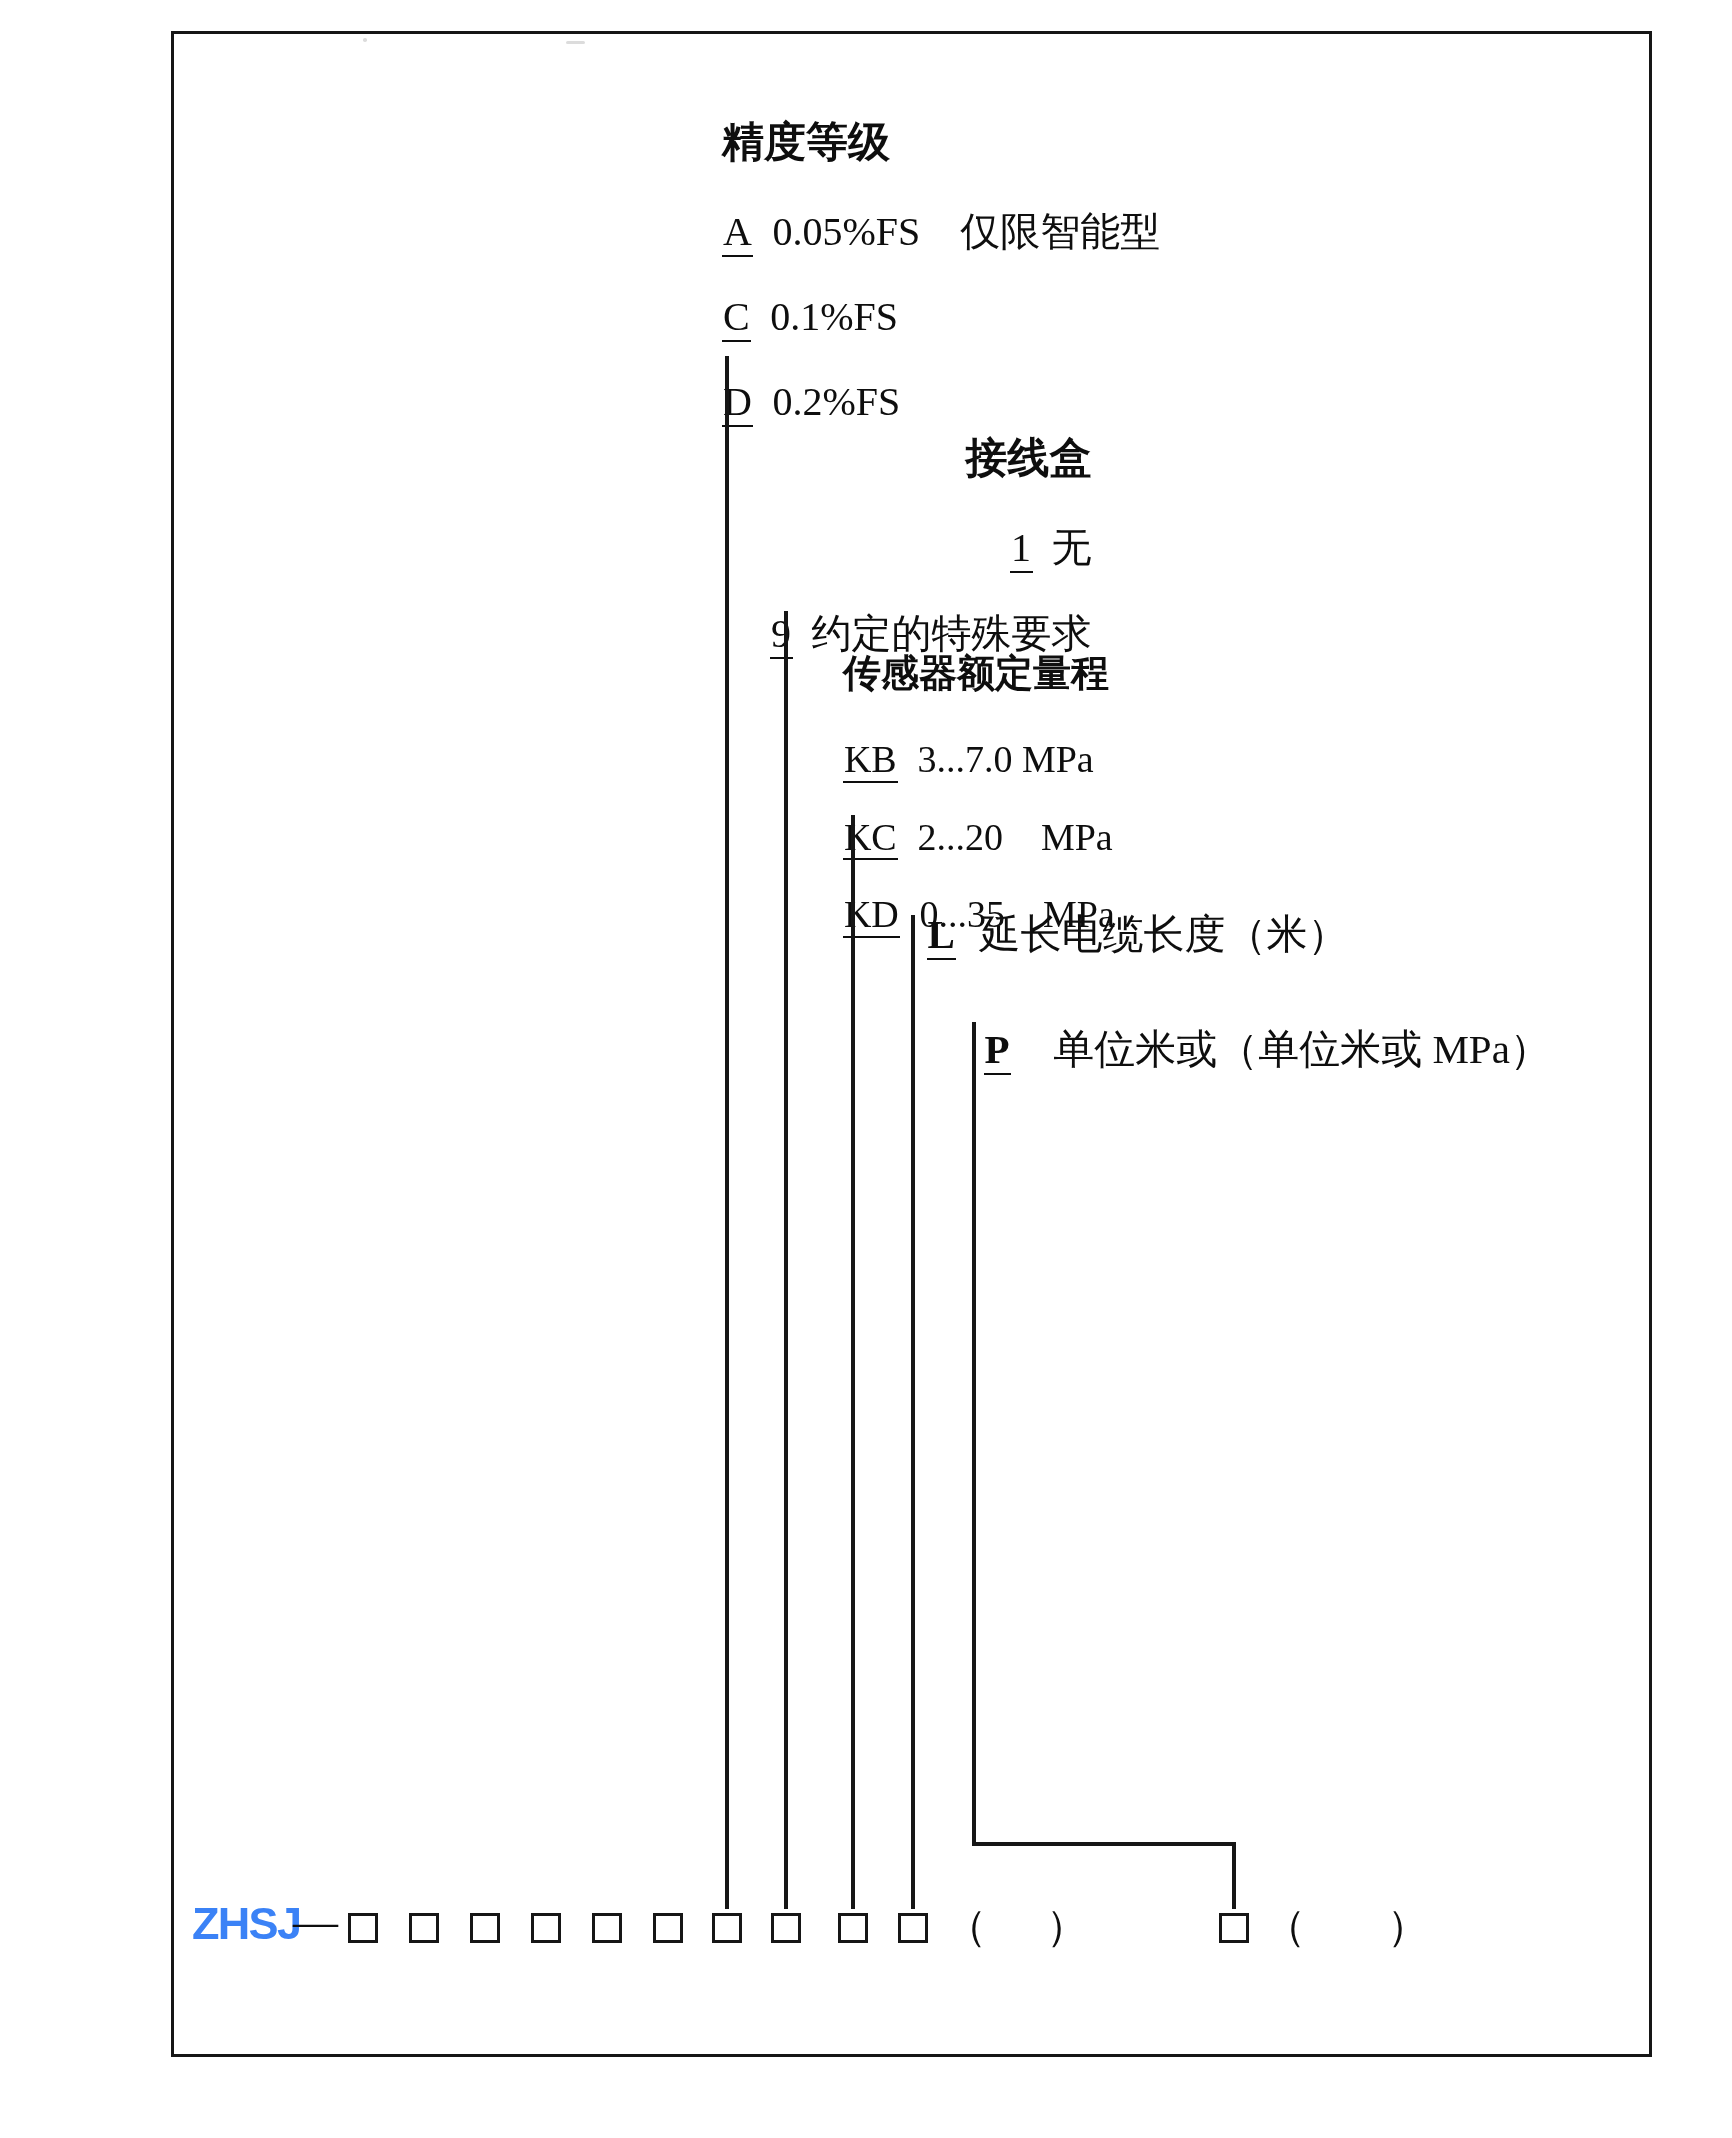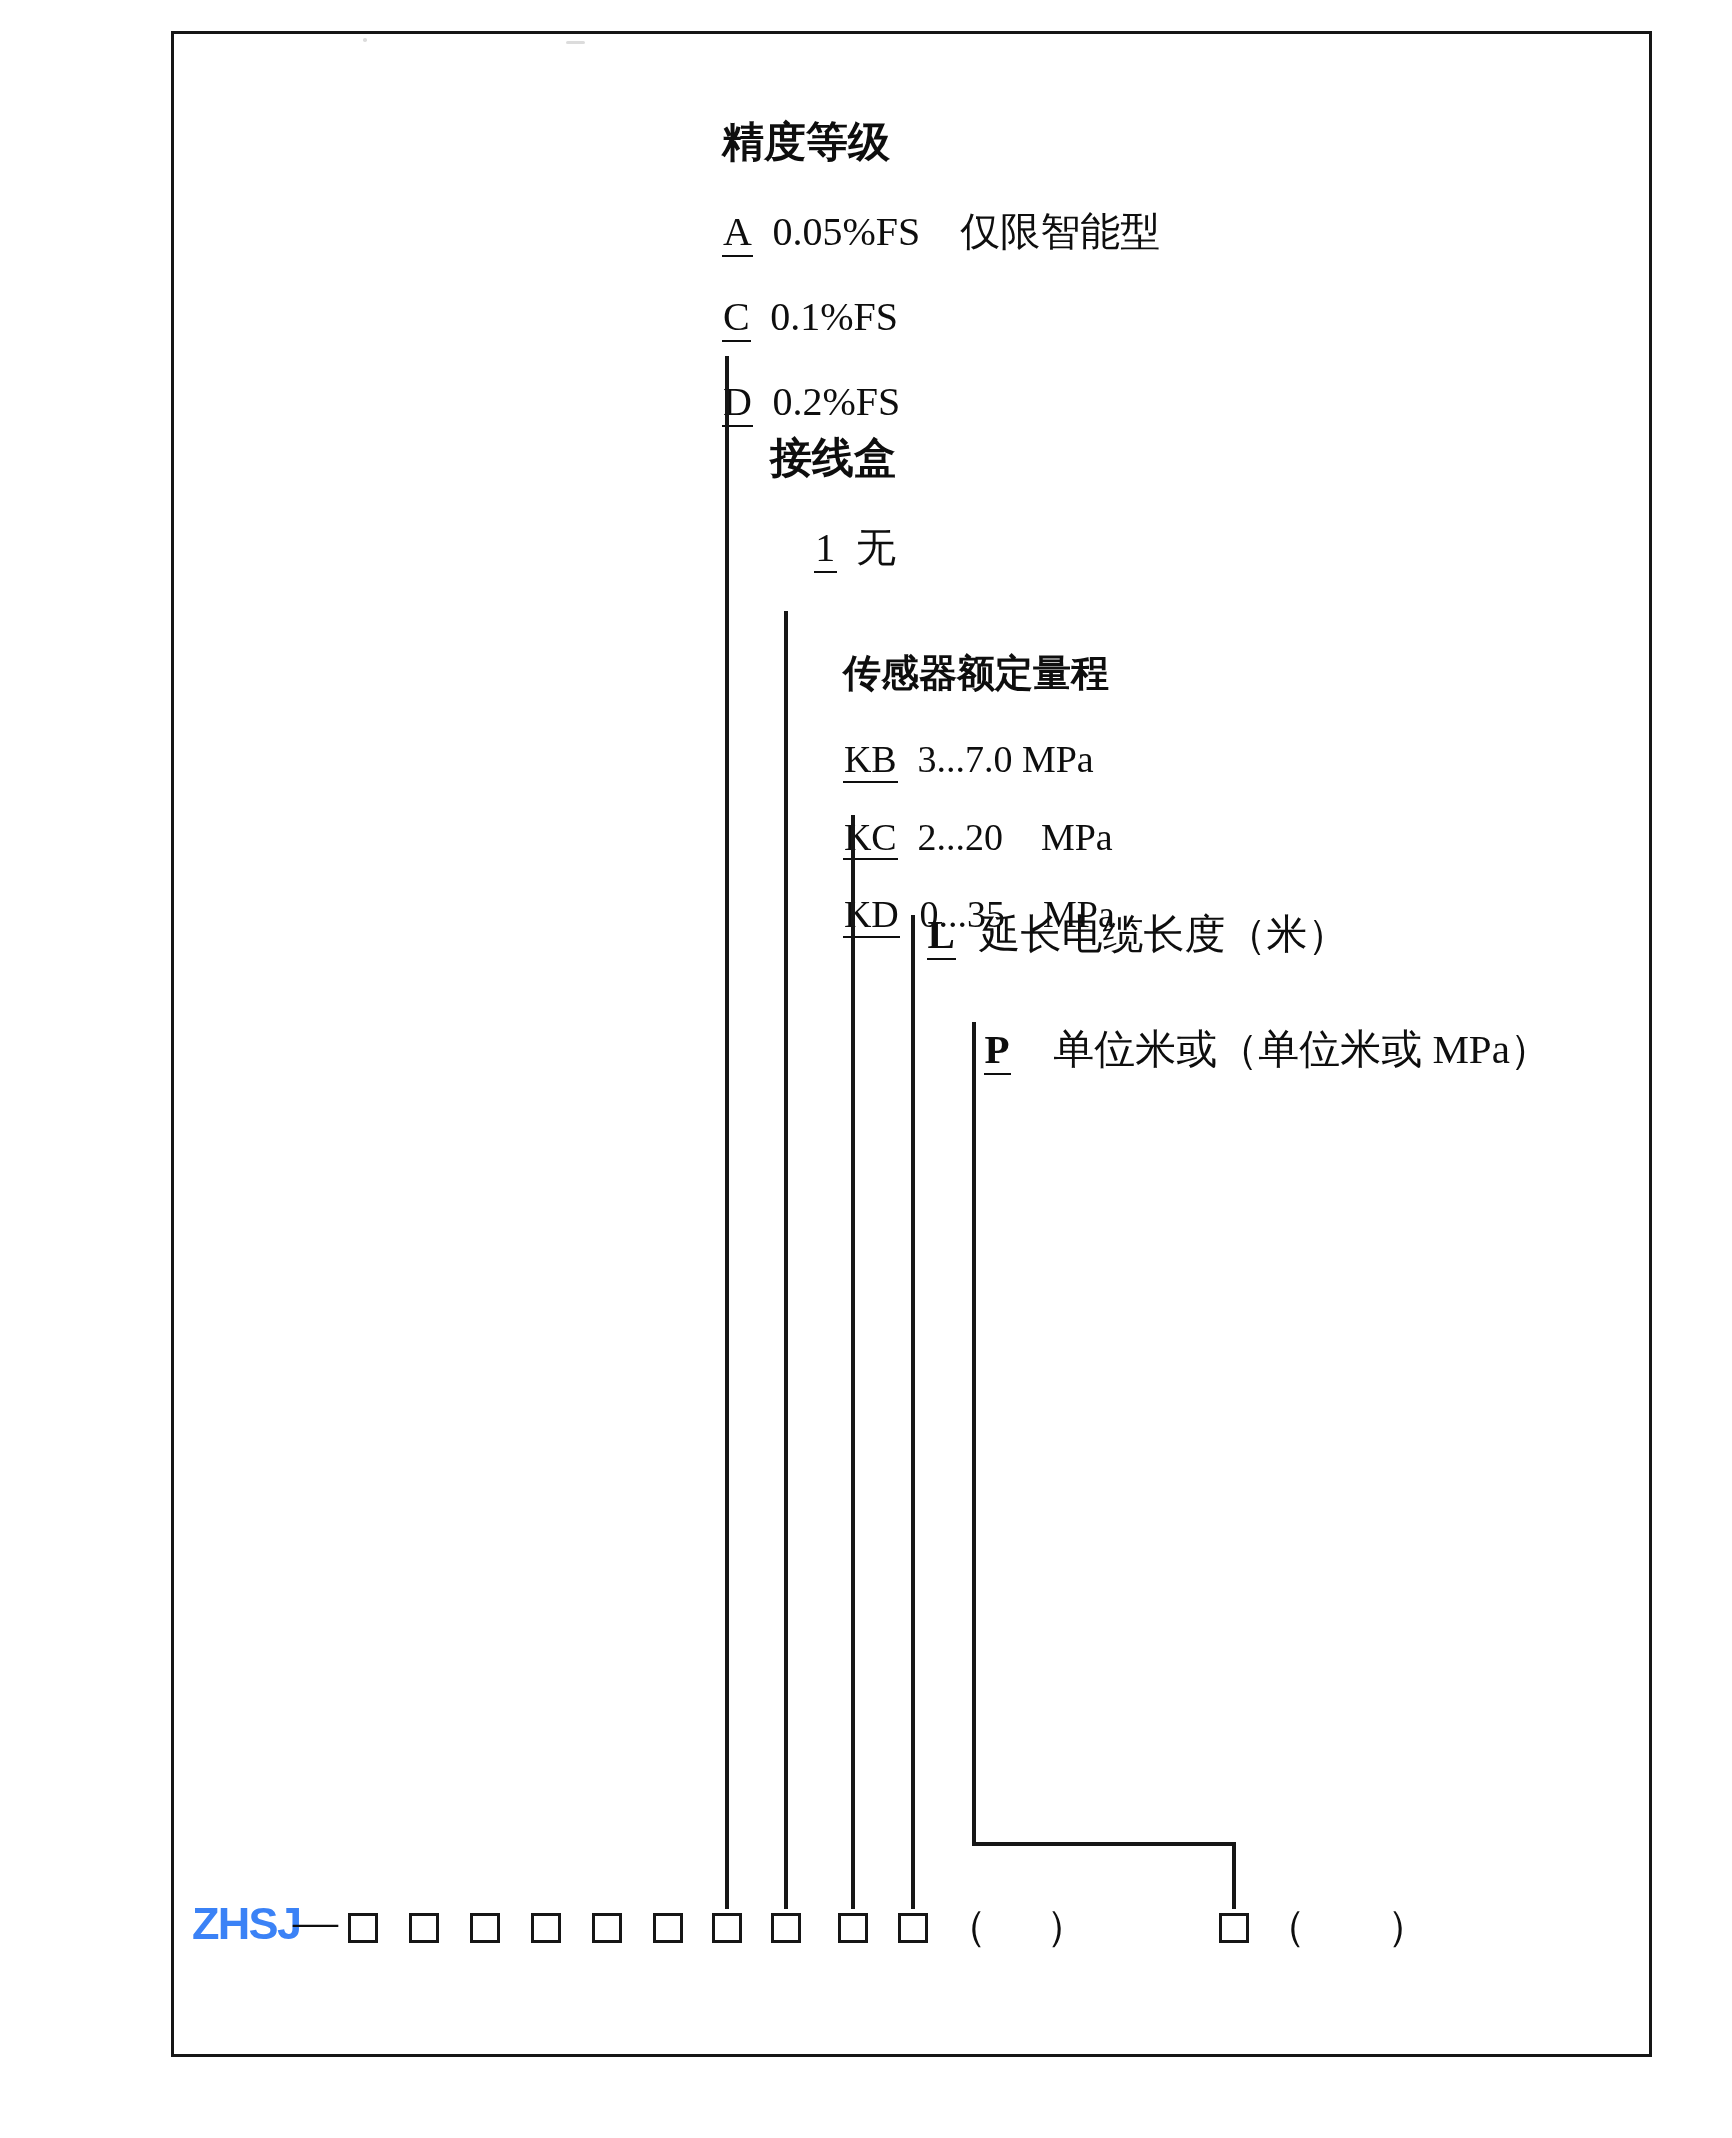--- a/index.html
+++ b/index.html
@@ -72,20 +72,21 @@
 <div class="sec sec-accuracy" style="left:722px; top:84px;">
   <div class="ttl">精度等级</div>
   <div class="item"><span class="code">A</span><span class="desc">0.05%FS　仅限智能型</span></div>
   <div class="item"><span class="code">C</span><span class="desc">0.1%FS</span></div>
   <div class="item"><span class="code">D</span><span class="desc">0.2%FS</span></div>
 </div>
 
 <div class="sec sec-junction" style="left:770px; top:400px;text-align:right;">
   <div class="ttl">接线盒</div>
   <div class="item"><span class="code">1</span><span class="desc">无</span></div>
+  <div class="item"><span class="code">9</span><span class="desc">约定的特殊要求</span></div>
 </div>
 
 <div class="sec sec-range" style="left:843px; top:618px;">
   <div class="ttl">传感器额定量程</div>
   <div class="item"><span class="code">KB</span><span class="desc">3...7.0 MPa</span></div>
   <div class="item"><span class="code">KC</span><span class="desc">2...20　MPa</span></div>
   <div class="item"><span class="code">KD</span><span class="desc">0...35　MPa</span></div>
 </div>
 
 <div class="lp-row row-cable" style="left:906px; top:861px;">

